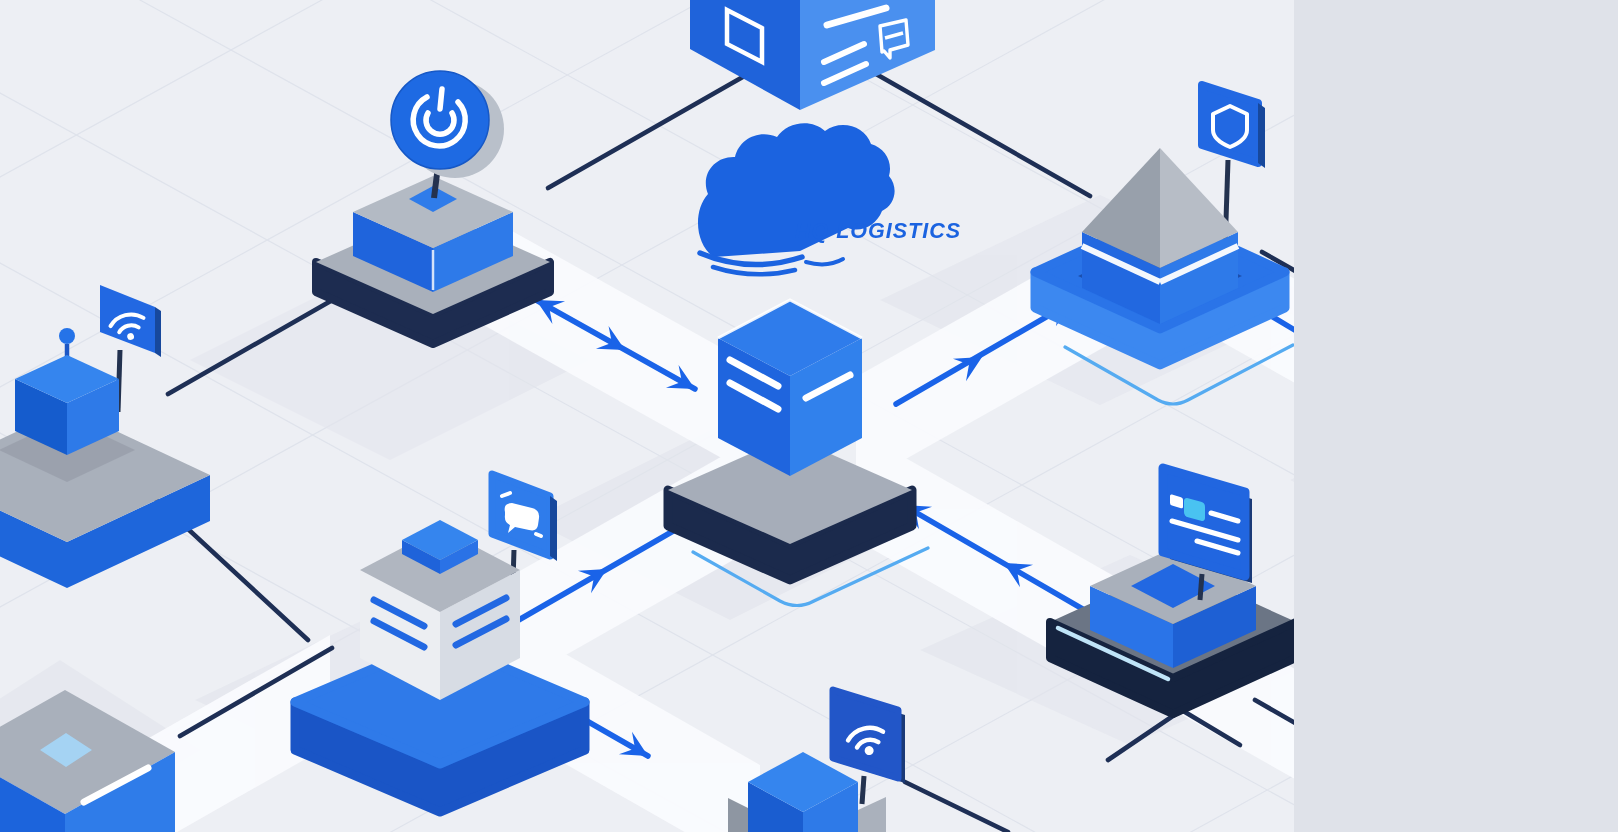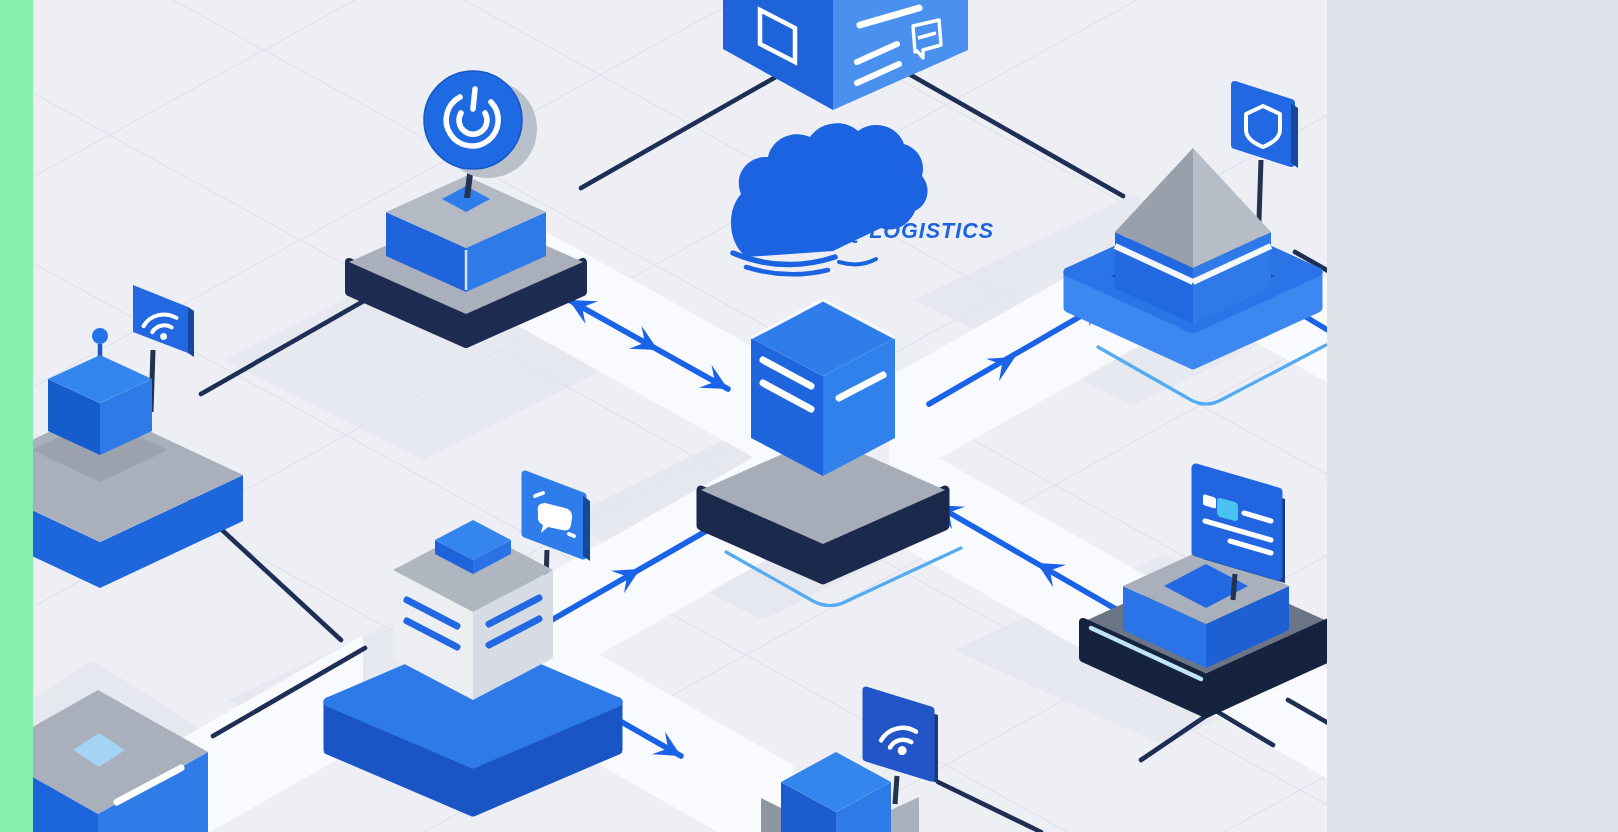--- a/index.html
+++ b/index.html
@@ -1,17 +1,17 @@
 <!DOCTYPE html>
 <html><head>
 <meta charset="utf-8">
 <style>
   html,body{margin:0;padding:0;background:#dfe2e9;}
-  .stage{position:relative;width:1294px;height:832px;overflow:hidden;background:#86efac;
-         font-family:"Liberation Sans",sans-serif;padding-left:33px;}
+  .stage{position:relative;width:1294px;height:832px;overflow:hidden;background:#0ea5e9;
+         font-family:"Liberation Sans",sans-serif;}
   svg{display:block}
   .logo-text{font-family:"Liberation Sans",sans-serif;font-weight:bold;font-style:italic;
              letter-spacing:1px;}
 </style>
 </head>
 <body>
 
 <div class="stage">
 <svg width="1618" height="832" viewBox="0 0 1618 832" xmlns="http://www.w3.org/2000/svg">
   <defs>

